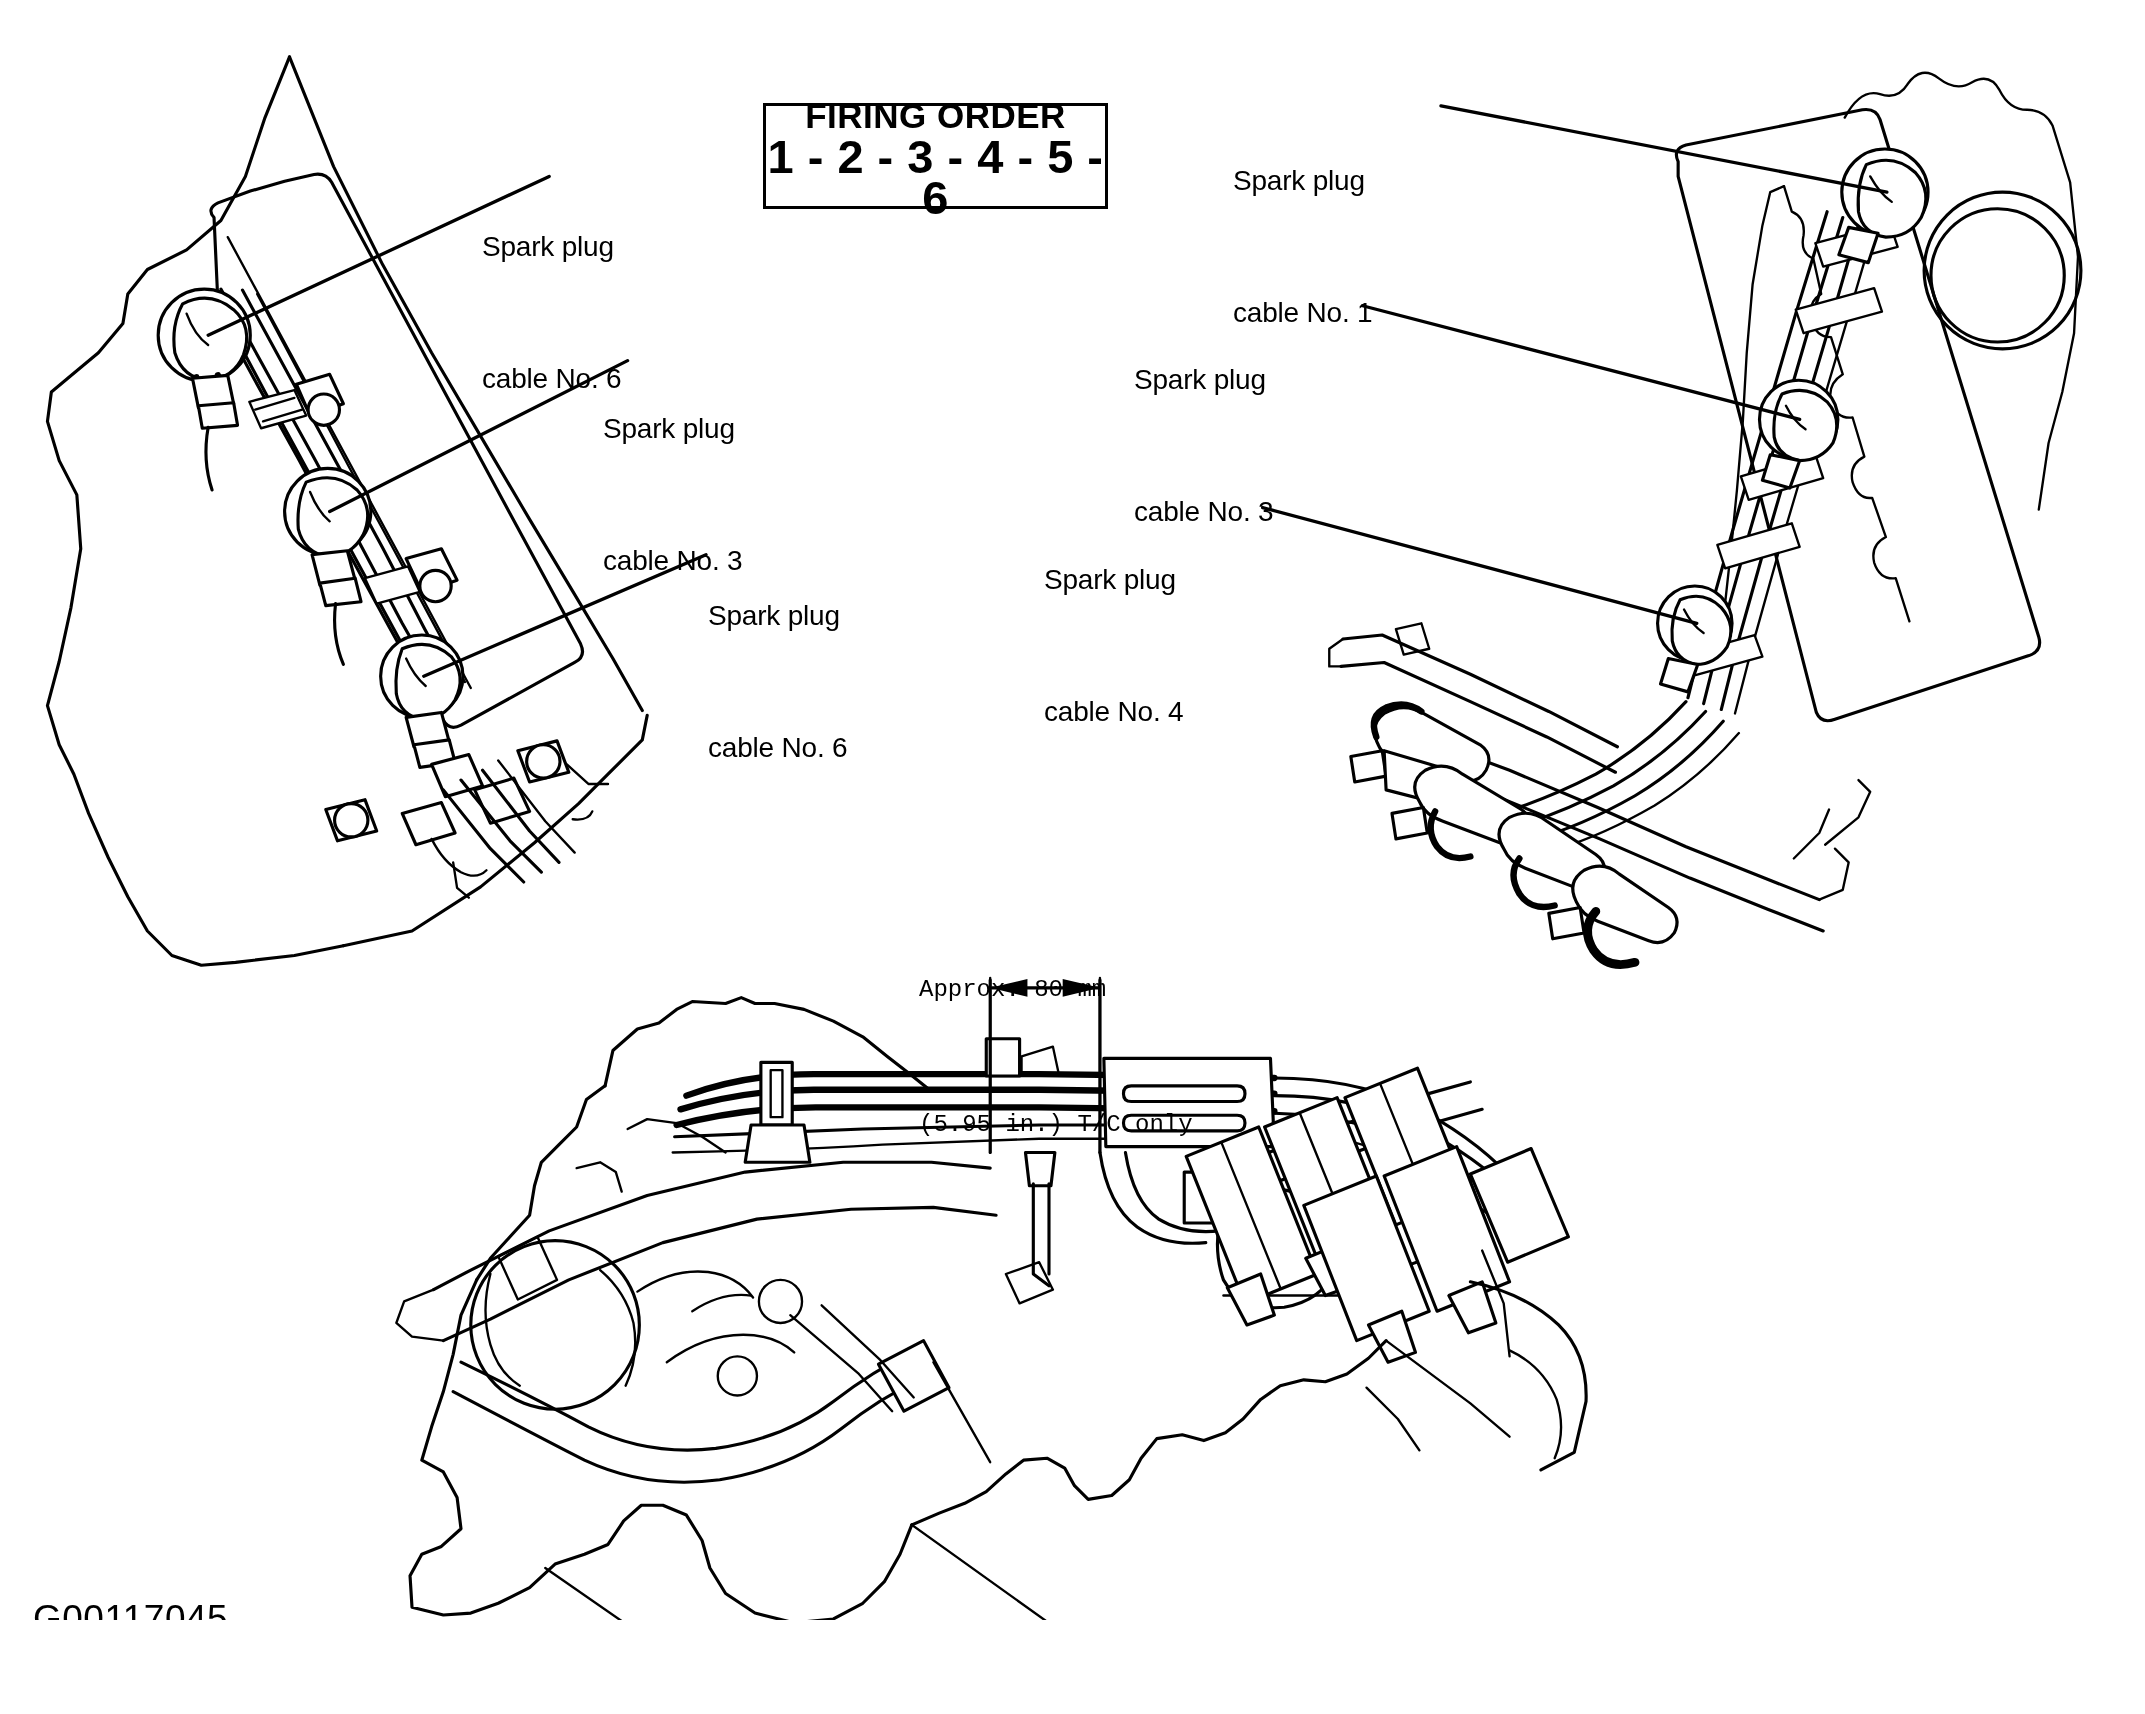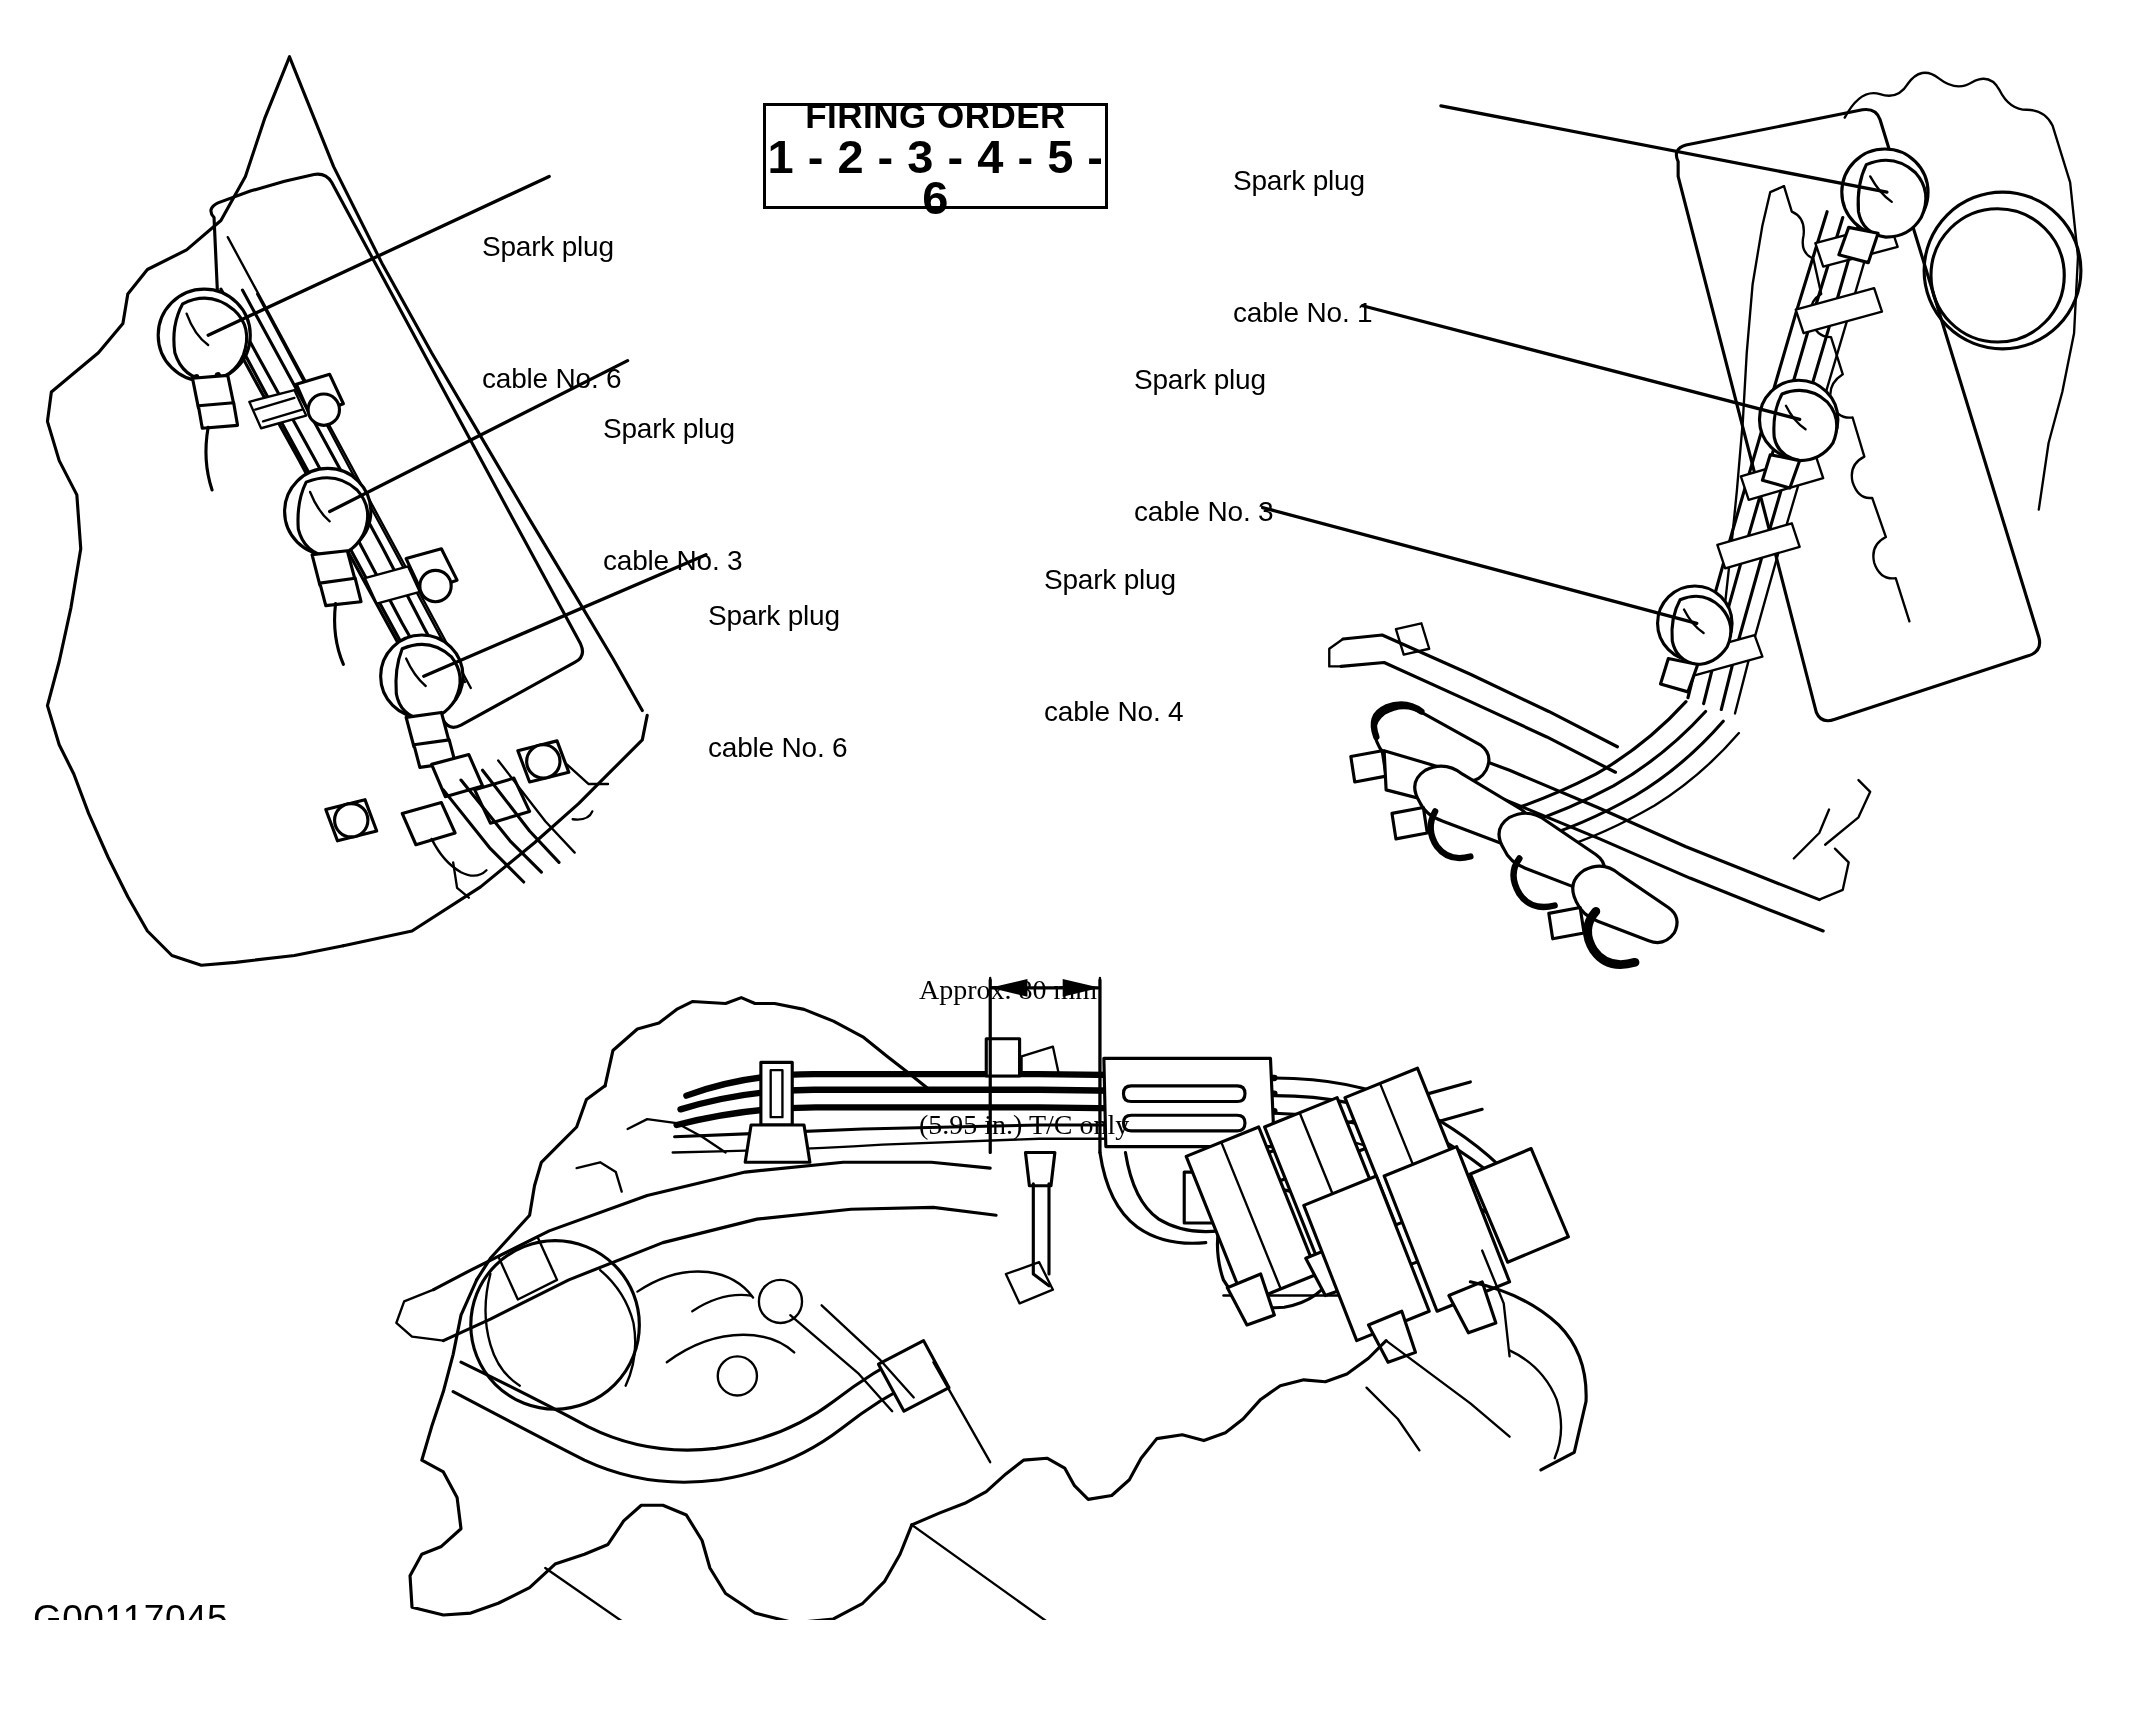--- a/index.html
+++ b/index.html
@@ -111,22 +111,22 @@
   }
   .figid {
     position: absolute;
     font-family: "Liberation Sans", sans-serif;
     font-size: 37px;
     color: #000000;
     letter-spacing: 0.5px;
   }
   .dim-text {
     position: absolute;
-    font-family: Liberation Serif, serif;
-    font-size: 28px;
+    font-family: Liberation Mono, monospace;
+    font-size: 24px;
     line-height: 45px;
     color: #000;
     white-space: pre;
   }
 </style>
 </head>
 <body>
 
 <div id="page">
 

